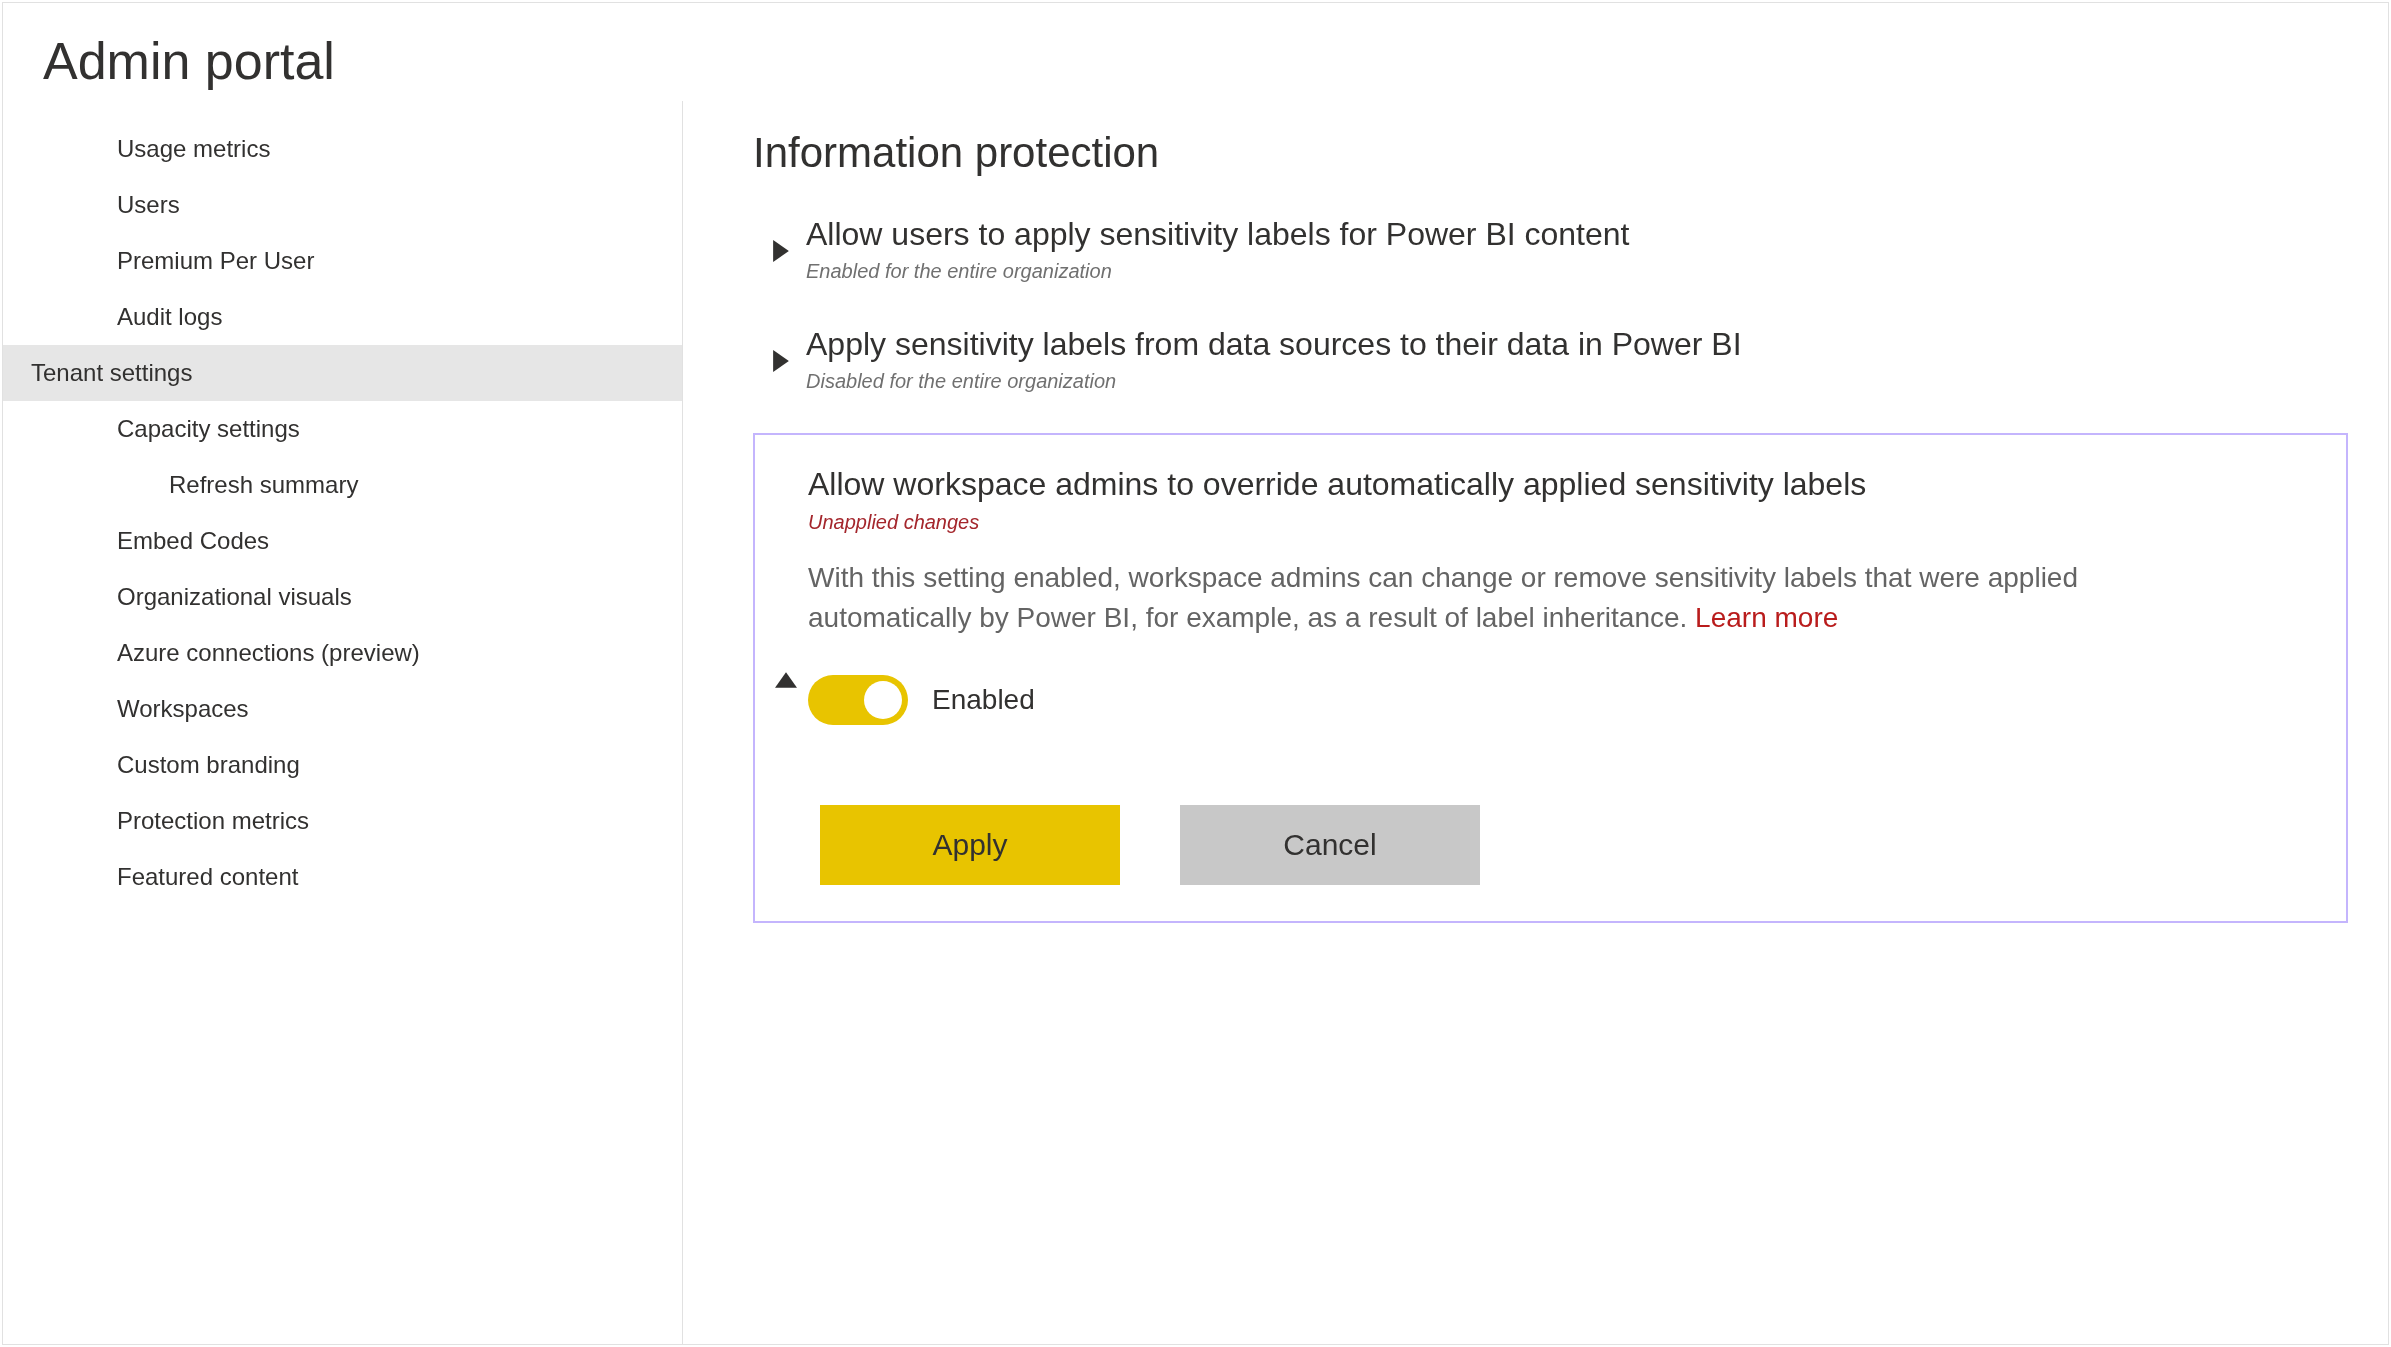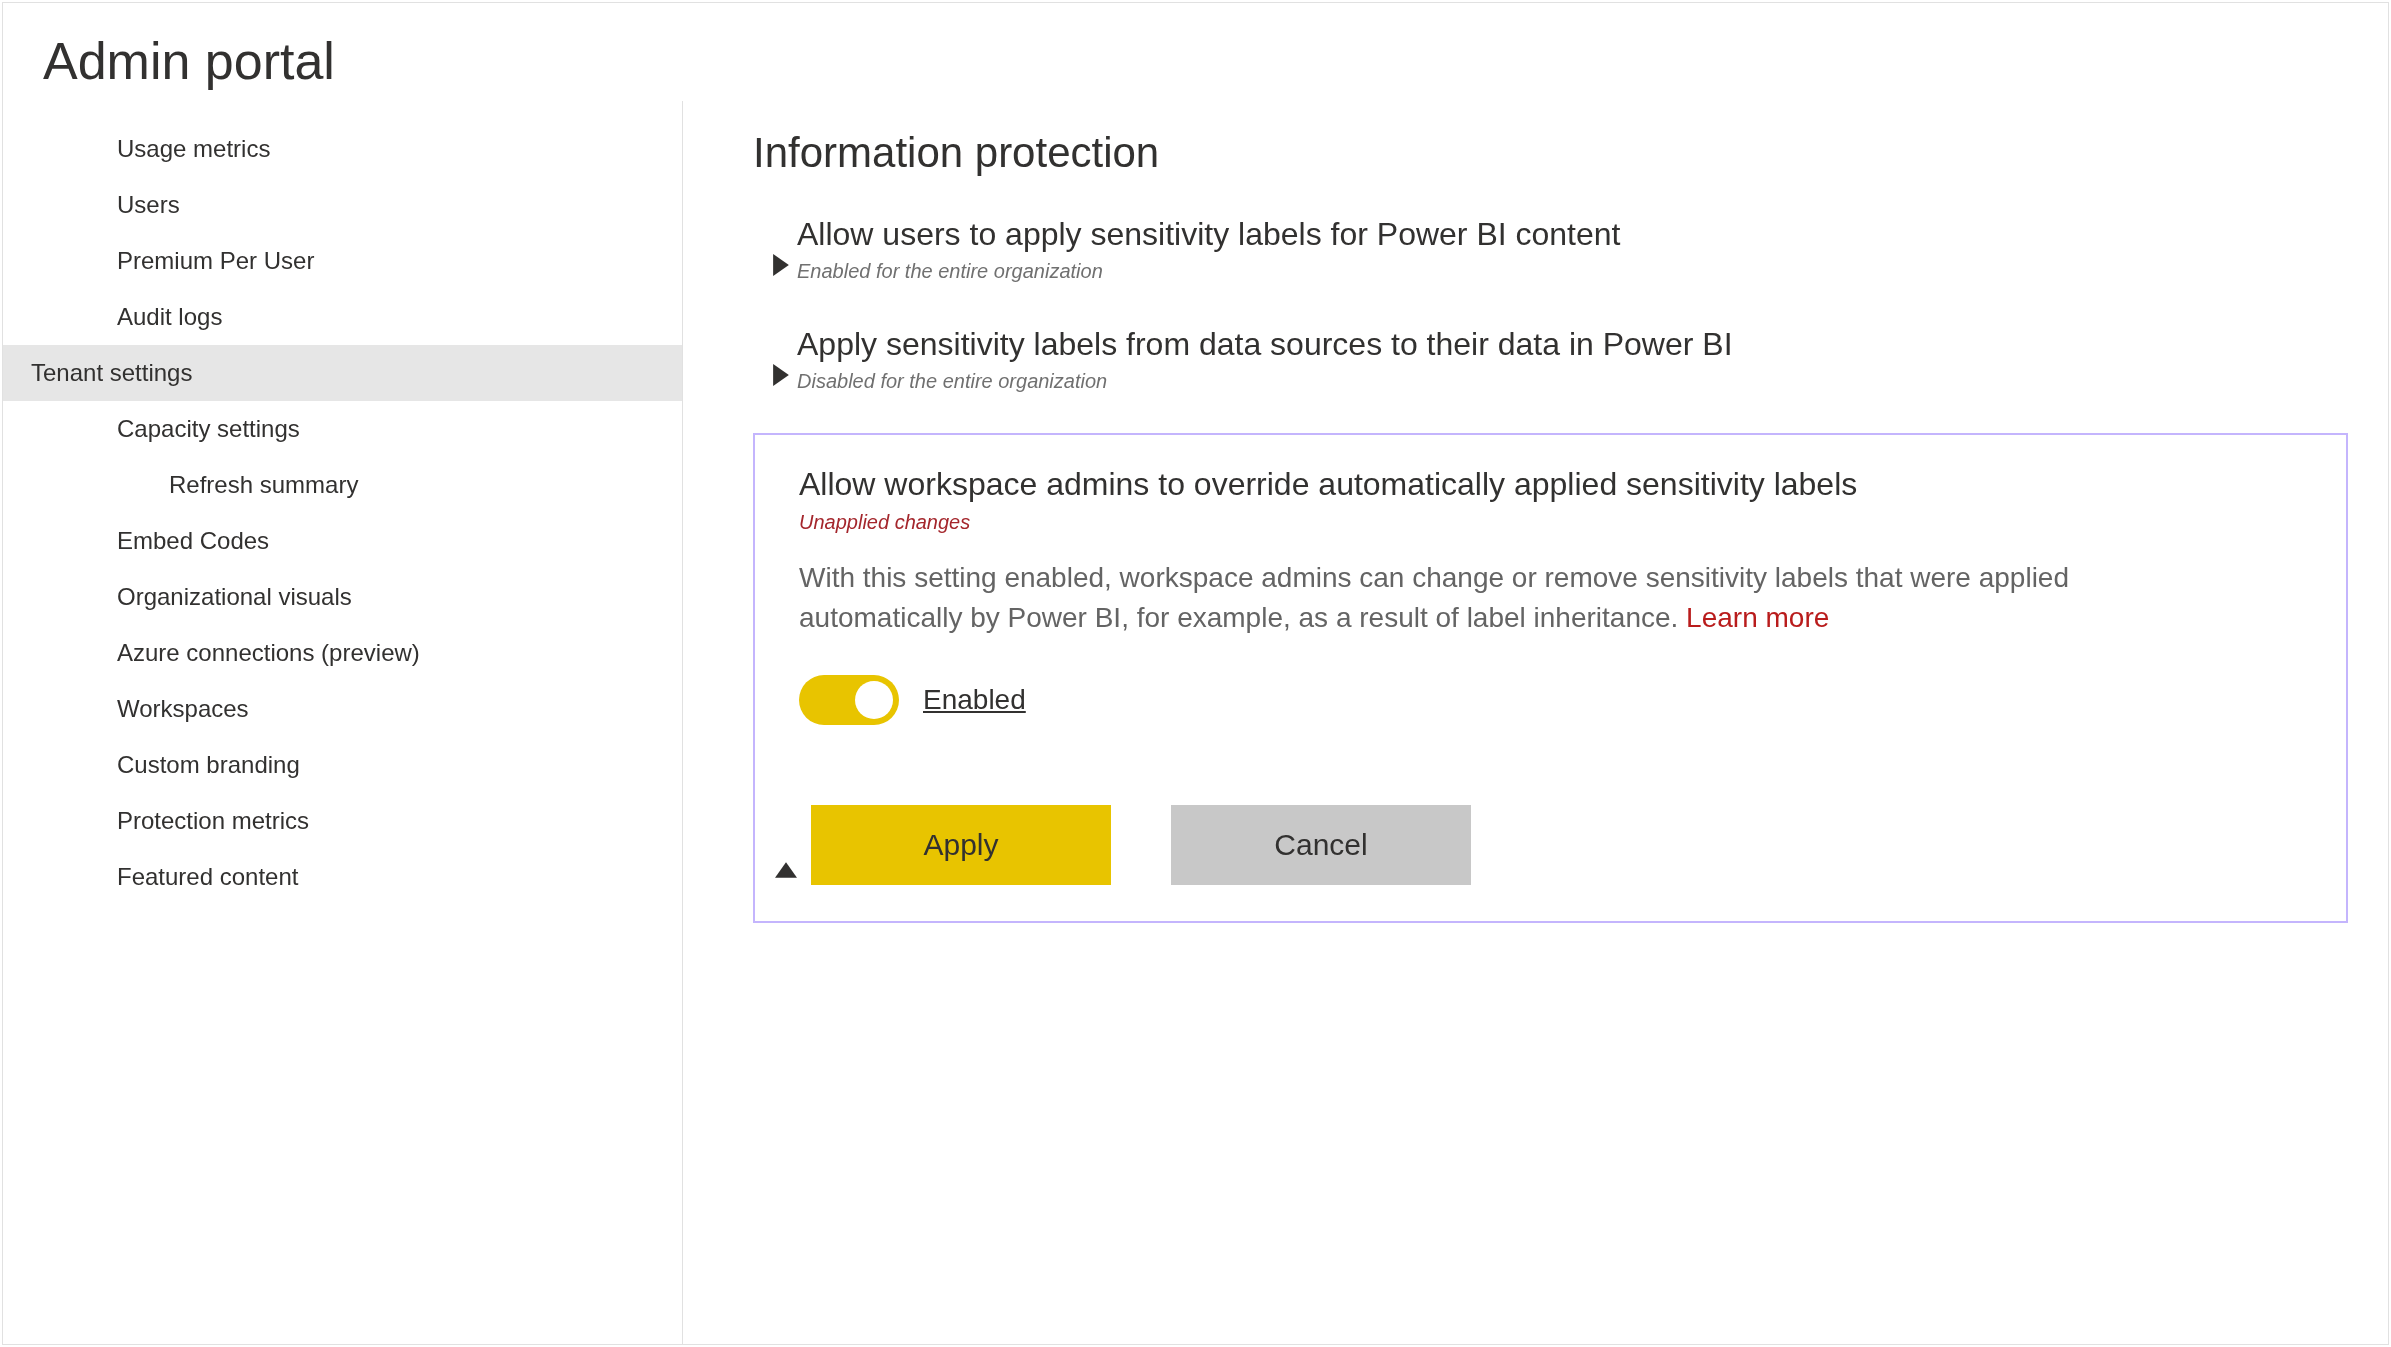--- a/index.html
+++ b/index.html
@@ -61,22 +61,22 @@
       font-weight: 400;
       color: #323130;
       margin-bottom: 36px;
     }
     .setting-row {
       margin-bottom: 40px;
       padding-left: 20px;
     }
     .setting-header {
       display: flex;
-      align-items: flex-end;
-      gap: 6px;
+      align-items: center;
+      gap: 15px;
     }
     .chevron {
       width: 18px;
       flex-shrink: 0;
       margin-top: 10px;
     }
     .setting-body {
       flex: 1;
     }
     .setting-title {
@@ -107,21 +107,20 @@
     }
     .learn-more {
       color: #b91c1c;
       cursor: pointer;
     }
     .toggle-row {
       display: flex;
       align-items: center;
       gap: 24px;
       margin-top: 36px;
-      text-decoration: underline;
     }
     .toggle {
       width: 100px;
       height: 50px;
       border-radius: 25px;
       background: #e8c400;
       position: relative;
       cursor: pointer;
     }
     .toggle-knob {

